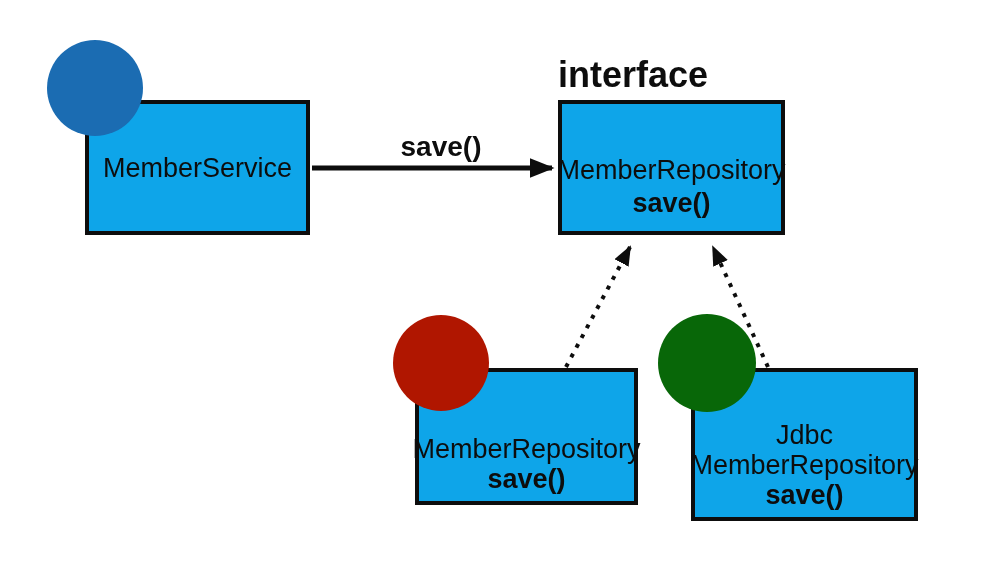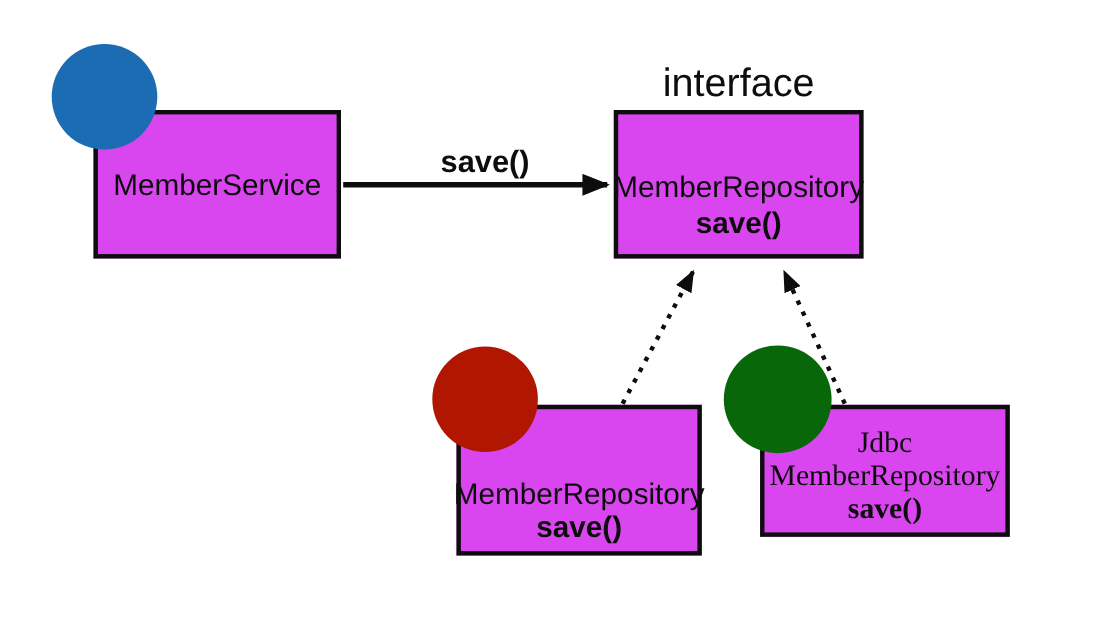--- a/index.html
+++ b/index.html
@@ -21,21 +21,21 @@
     top: 0;
     width: 1005px;
     height: 565px;
     z-index: 2;
     pointer-events: none;
   }
   .node {
     position: absolute;
     box-sizing: border-box;
     border: 4px solid #0d0d0d;
-    background: #d946ef;
+    background: #0ea5e9;
     display: flex;
     flex-direction: column;
     align-items: center;
     z-index: 1;
     color: #0d0d0d;
   }
   .node .name {
     font-size: 27px;
     font-weight: 400;
     line-height: 30px;
@@ -56,39 +56,37 @@
     justify-content: flex-end;
     padding-bottom: 13px;
     gap: 3px;
   }
   .node-memory {
     left: 415px; top: 368px; width: 223px; height: 137px;
     justify-content: flex-end;
     padding-bottom: 7px;
   }
   .node-jdbc {
-    left: 691px; top: 368px; width: 227px; height: 120px;
+    left: 691px; top: 368px; width: 227px; height: 153px;
     justify-content: flex-end;
     padding-bottom: 7px;
-    font-family: Liberation Serif, serif;
   }
   .badge {
     position: absolute;
     border-radius: 50%;
     z-index: 3;
   }
   .badge-service { left: 47px;  top: 40px;  width: 96px; height: 96px; }
   .badge-memory  { left: 393px; top: 315px; width: 96px; height: 96px; }
   .badge-jdbc    { left: 658px; top: 314px; width: 98px; height: 98px; }
   .stereotype-label {
     position: absolute;
     left: 558px; top: 54px; width: 227px;
-    text-align: center;
     font-size: 36px;
-    font-weight: 400;
+    font-weight: 700;
     color: #0d0d0d;
     z-index: 4;
     white-space: nowrap;
   }
   .edge-label {
     position: absolute;
     left: 368px; top: 131px; width: 146px;
     text-align: center;
     font-size: 28px;
     font-weight: 700;

